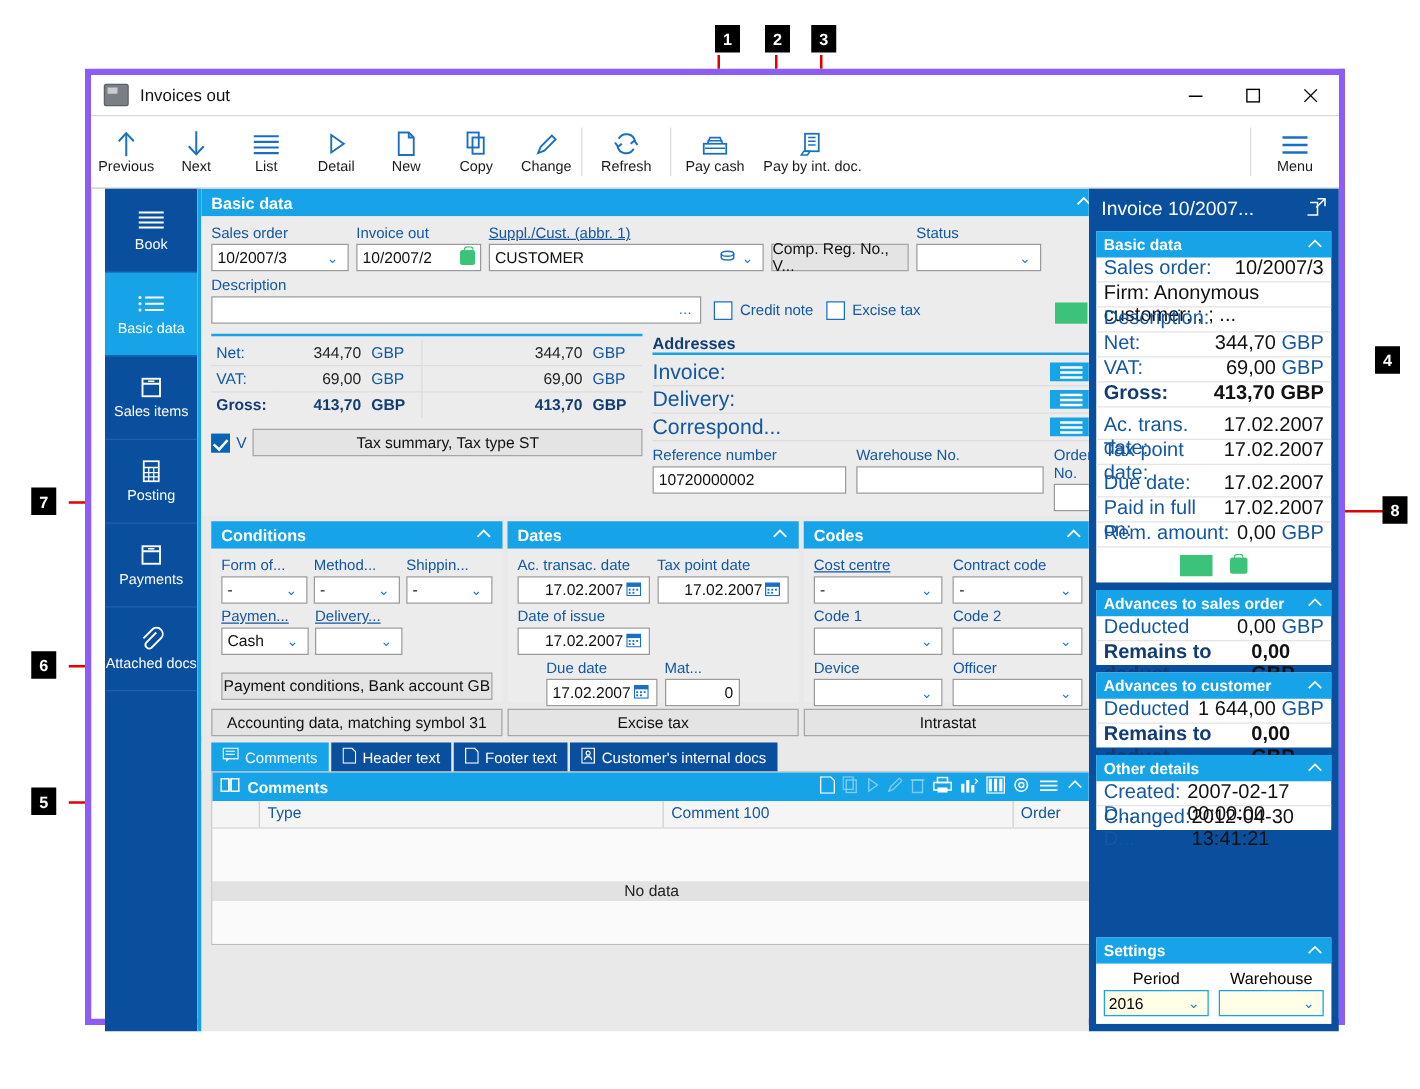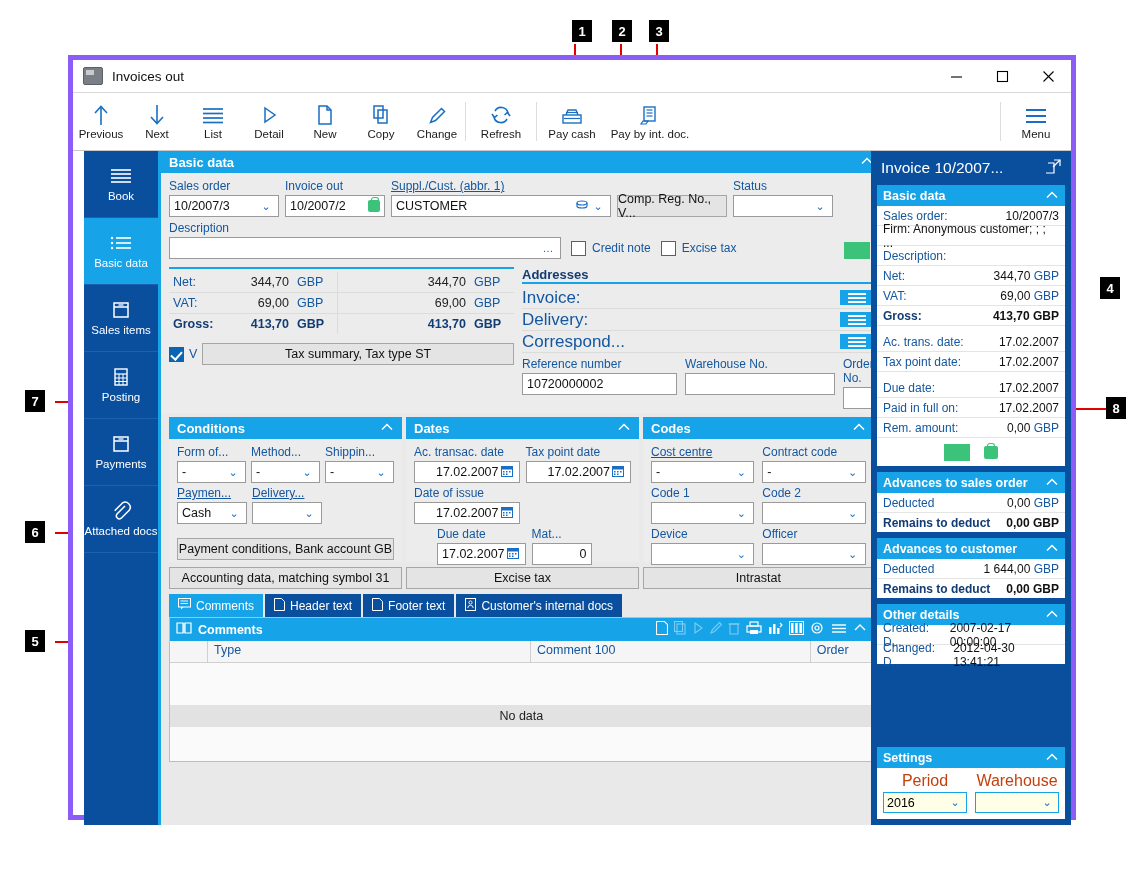--- a/index.html
+++ b/index.html
@@ -99,40 +99,40 @@
   .tab{height:23px;background:#0a4f9e;color:#fff;font-size:12px;display:flex;align-items:center;
        gap:5px;padding:0 9px;}
   .tab.active{background:#17a3e8;}
 
   
   .gridhd{background:#17a3e8;color:#fff;height:23px;display:flex;align-items:center;padding:0 6px;
           font-weight:bold;font-size:12.5px;gap:6px;}
   .gtools{margin-left:auto;display:flex;align-items:center;gap:6px;}
   .colhd{display:flex;height:21px;background:#f5f5f5;border-bottom:1px solid #cfcfcf;font-size:12.5px;color:#1457a0;}
   .colhd div{padding:2px 6px;}
-  .nodata{height:22px;background:#e2e2e2;display:flex;align-items:center;justify-content:center;font-size:12.5px;color:#222;}
+  .nodata{height:16px;background:#e2e2e2;display:flex;align-items:center;justify-content:center;font-size:12.5px;color:#222;}
 
   
   .right{width:200px;background:#0a4f9e;display:flex;flex-direction:column;padding:0 6px 6px;box-sizing:border-box;}
   .rtitle{height:34px;display:flex;align-items:center;color:#fff;font-size:15.5px;padding:0 4px;}
   .rcard{background:#fff;margin-bottom:6px;}
   .rhd{background:#17a3e8;color:#fff;font-weight:bold;font-size:12.5px;height:21px;
        display:flex;align-items:center;padding:0 6px;}
   .rhd .chev{margin-left:auto;}
-  .rrow{display:flex;height:19px;align-items:center;font-size:12px;padding:0 6px;border-bottom:1px solid #e4e4e4;}
+  .rrow{display:flex;height:19px;font-size:16px;padding:0 6px;border-bottom:1px solid #e4e4e4;}
   .rrow .k{color:#1457a0;}
   .rrow .v{margin-left:auto;color:#111;}
   .rrow .v .cur{color:#1457a0;}
   .rrow.b .k,.rrow.b .v{font-weight:bold;color:#123c73;}
   .rrow.b .v{color:#111;}
   .rgap{height:6px;}
   .rstat{height:28px;display:flex;align-items:center;justify-content:center;gap:10px;}
   .set-bd{background:#fff;padding:4px 6px 6px;display:flex;gap:8px;}
   .set-col{flex:1;}
-  .set-lbl{font-size:16px;color:#c2410c;text-align:center;margin-bottom:2px;}
+  .set-lbl{font-size:13px;color:#000000;text-align:center;margin-bottom:2px;}
   .set-fld{height:21px;background:#fffee6;border:1px solid #17a3e8;box-sizing:border-box;
            display:flex;align-items:center;padding:0 3px;font-size:12.5px;}
   .rfill{flex:1;}
   svg{shape-rendering:geometricPrecision;}
 </style>
 </head>
 <body>
 
 <div class="root">
 

